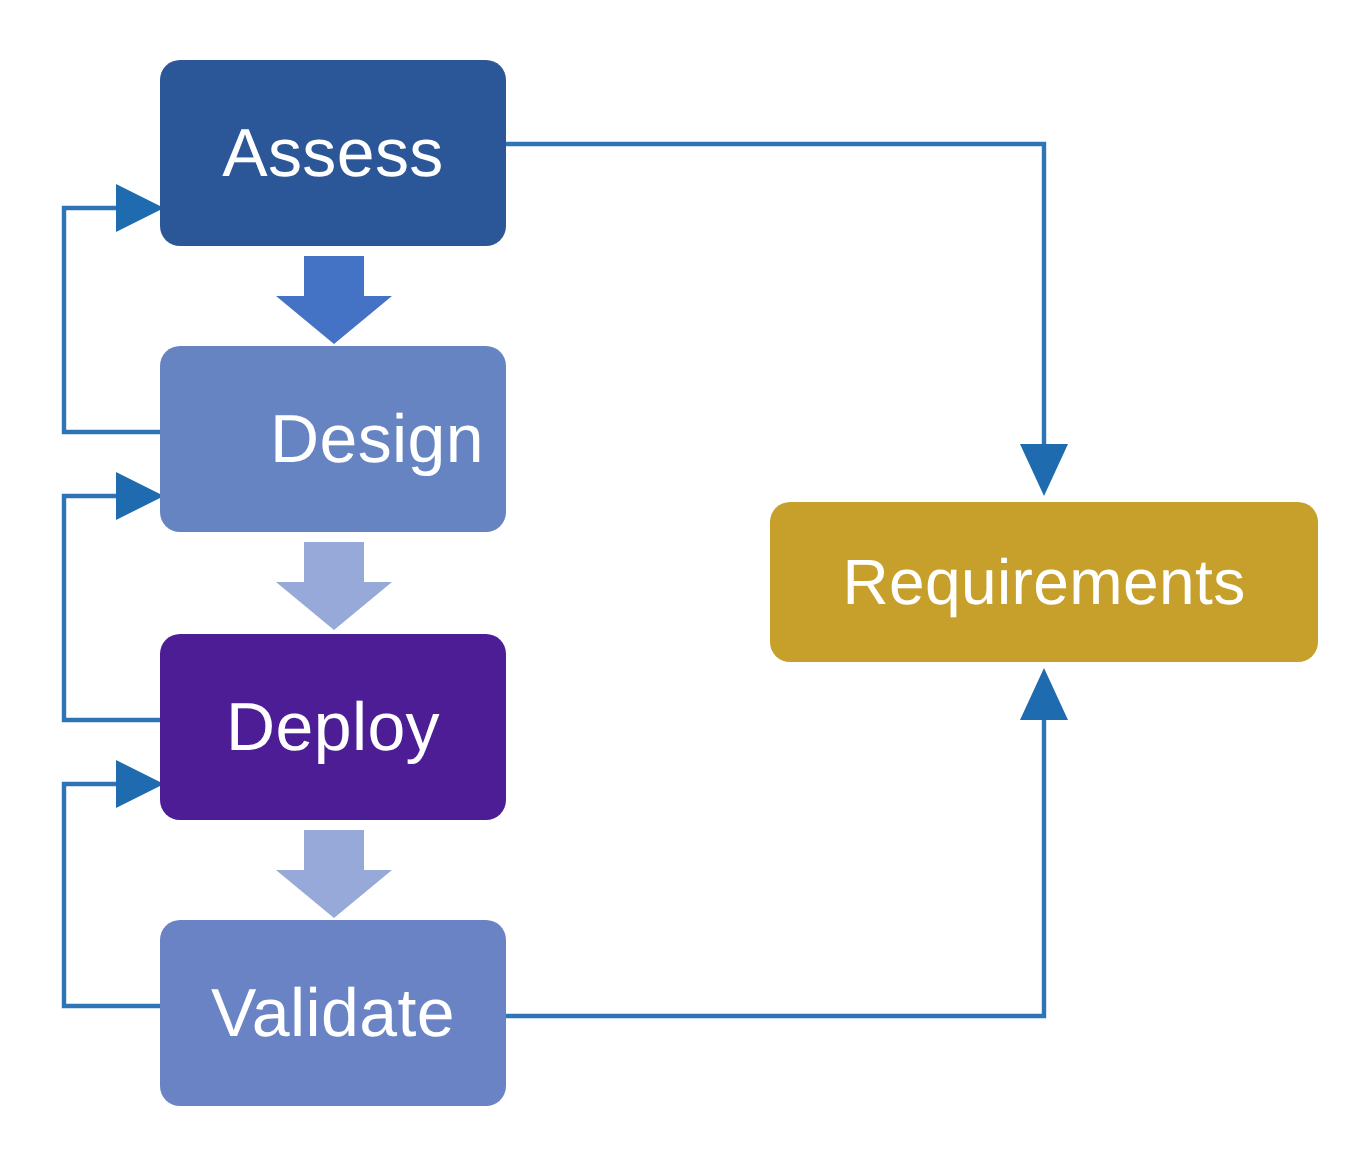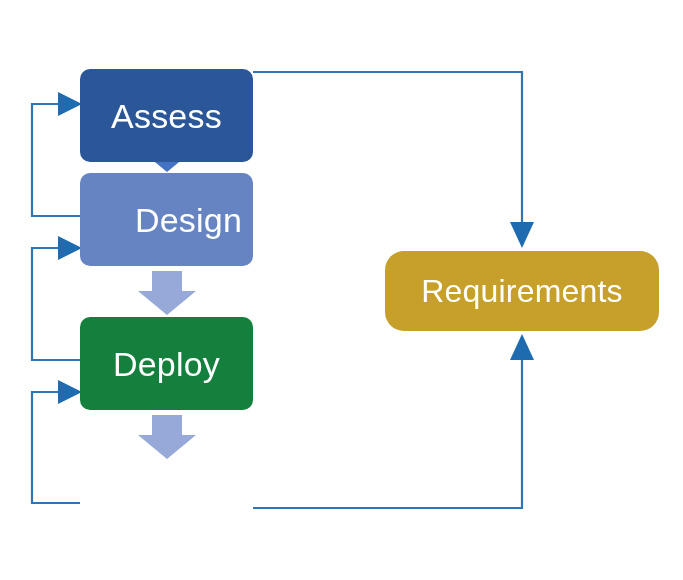--- a/index.html
+++ b/index.html
@@ -41,43 +41,41 @@
   }
   .node-label {
     display: block;
     line-height: 1;
     white-space: nowrap;
   }
   #node-assess {
     left: 80px;  top: 30px;  width: 173px; height: 93px;
     background: #2B5697;
     font-size: 34px;
-    margin-top: 39px;
   }
   #node-design {
     left: 80px;  top: 173px; width: 173px; height: 93px;
     background: #6683C2;
     font-size: 34px;
     padding-left: 44px;
   }
   #node-deploy {
     left: 80px;  top: 317px; width: 173px; height: 93px;
-    background: #15803d;
+    background: #4c1d95;
     font-size: 34px;
   }
   #node-validate {
     left: 80px;  top: 460px; width: 173px; height: 93px;
     background: #6983C4;
     font-size: 34px;
   }
   #node-requirements {
     left: 385px; top: 251px; width: 274px; height: 80px;
     background: #C6A02A;
     font-size: 32px;
-    border-radius: 19px;
   }
 </style>
 </head>
 <body>
 
 <div id="canvas">
 
   <svg id="flow-svg" viewBox="0 0 683 580" xmlns="http://www.w3.org/2000/svg">
 
     <g>
@@ -124,18 +122,21 @@
   </div>
 
   <div class="node" id="node-design">
     <span class="node-label">Design</span>
   </div>
 
   <div class="node" id="node-deploy">
     <span class="node-label">Deploy</span>
   </div>
 
+  <div class="node" id="node-validate">
+    <span class="node-label">Validate</span>
+  </div>
 
   <div class="node" id="node-requirements">
     <span class="node-label">Requirements</span>
   </div>
 
 </div>
 
 </body></html>

